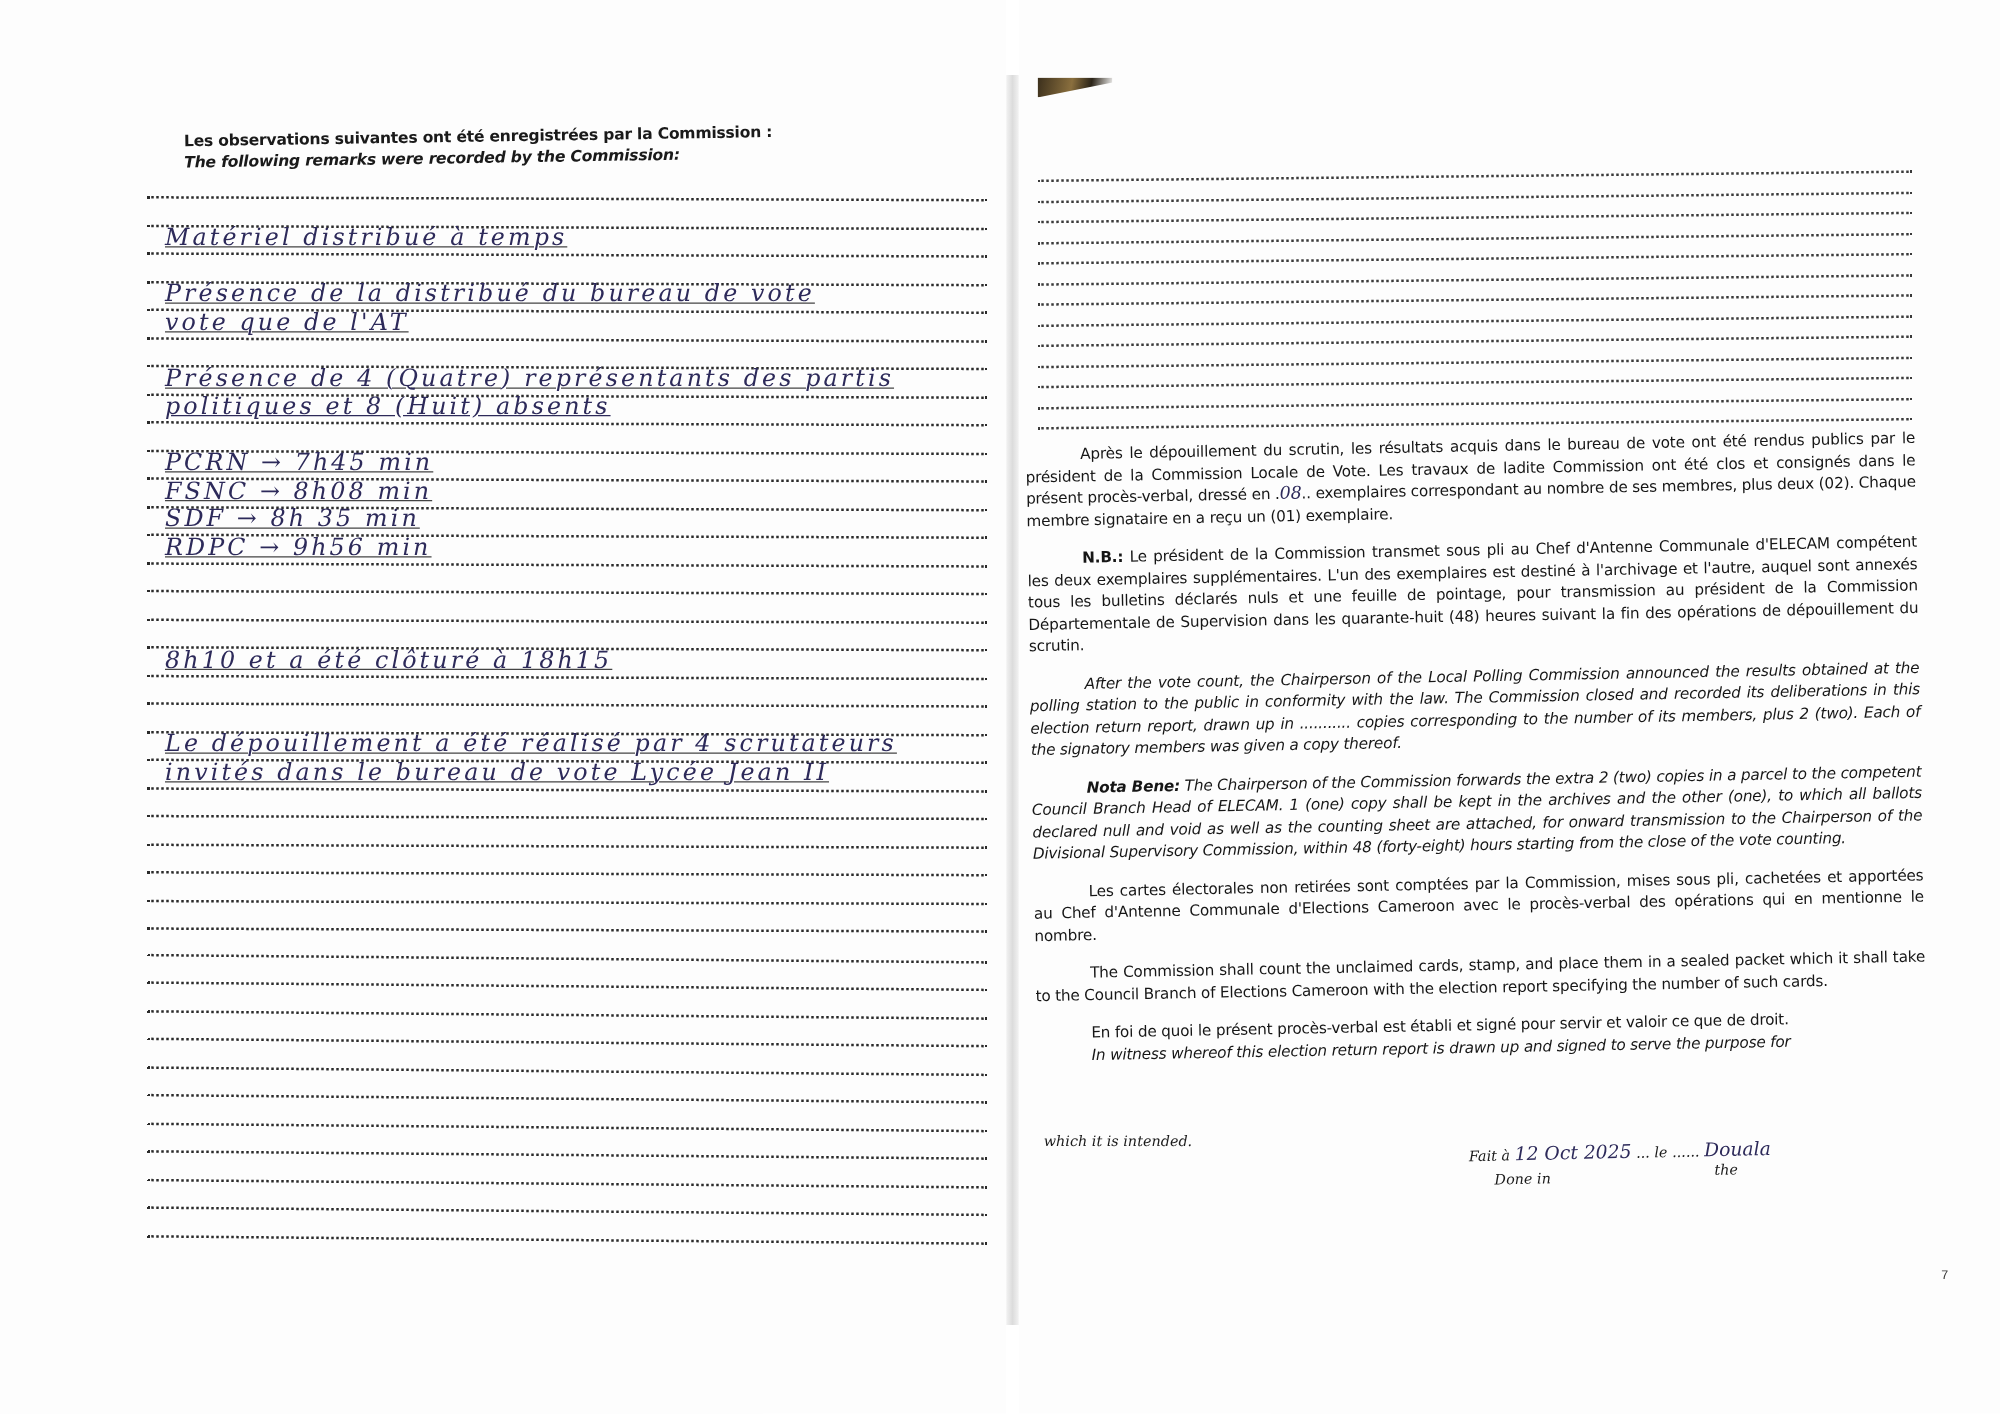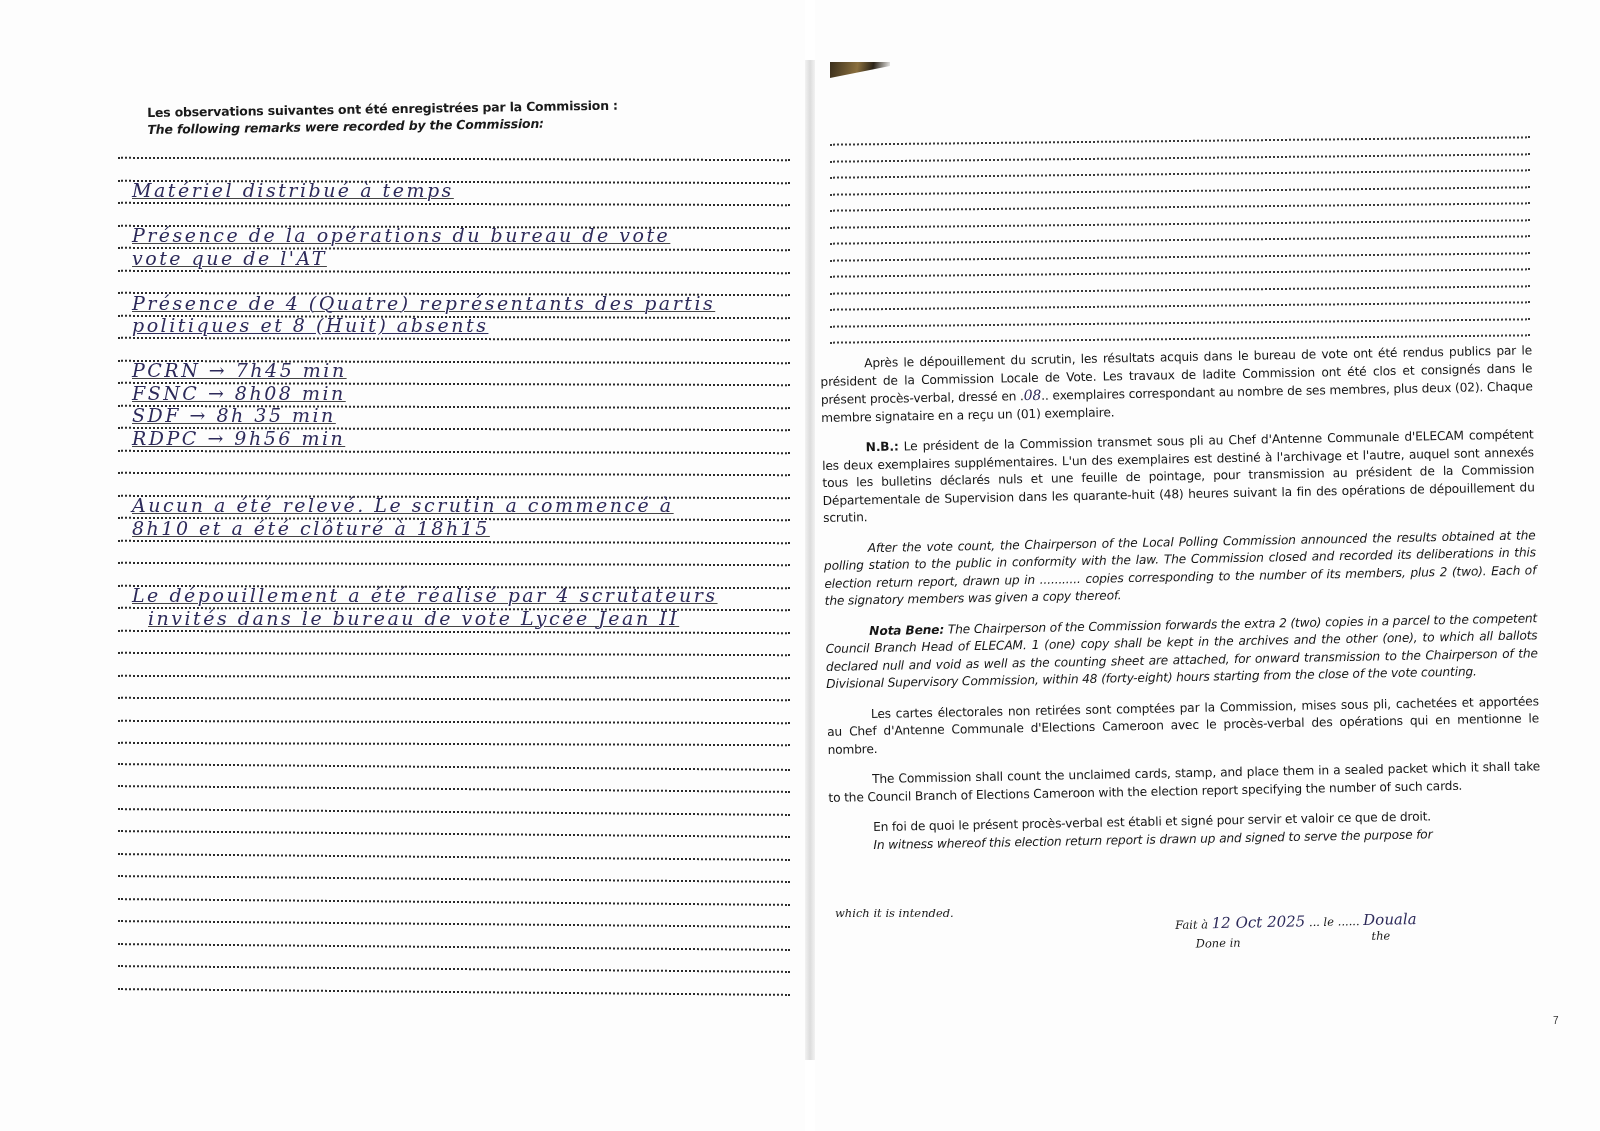--- a/index.html
+++ b/index.html
@@ -116,32 +116,31 @@
     <div class="rule" style="top: 660.5px; transform: rotate(0.5deg);"></div>
     <div class="rule" style="top: 683px; transform: rotate(0.5deg);"></div>
     <div class="rule" style="top: 705.5px; transform: rotate(0.5deg);"></div>
     <div class="rule" style="top: 728px; transform: rotate(0.5deg);"></div>
     <div class="rule" style="top: 750.5px; transform: rotate(0.5deg);"></div>
     <div class="rule" style="top: 773px; transform: rotate(0.5deg);"></div>
     <div class="rule" style="top: 795.5px; transform: rotate(0.5deg);"></div>
     <div class="rule" style="top: 818px; transform: rotate(0.5deg);"></div>
     <div class="rule" style="top: 840.5px; transform: rotate(0.5deg);"></div>
     <div class="hw" style="top: 29px;">Matériel distribué à temps</div>
-    <div class="hw" style="top: 74px;">Présence de la opérations du bureau de vote</div>
+    <div class="hw" style="top: 74px;">Présence de la distribué du bureau de vote</div>
     <div class="hw" style="top: 96.5px;">vote que de l'AT</div>
     <div class="hw" style="top: 141.5px;">Présence de 4 (Quatre) représentants des partis</div>
     <div class="hw" style="top: 164px; text-decoration: underline;">politiques et 8 (Huit) absents</div>
     <div class="hw" style="top: 209px;">PCRN → 7h45 min</div>
     <div class="hw" style="top: 231.5px;">FSNC → 8h08 min</div>
     <div class="hw" style="top: 254px;">SDF → 8h 35 min</div>
     <div class="hw" style="top: 276.5px;">RDPC → 9h56 min</div>
-    <div class="hw" style="top: 344px;">Aucun a été relevé. Le scrutin a commencé à</div>
     <div class="hw" style="top: 366.5px;">8h10 et a été clôturé à 18h15</div>
     <div class="hw" style="top: 434px;">Le dépouillement a été réalisé par 4 scrutateurs</div>
-    <div class="hw" style="top: 456.5px; margin-left: 16px;">invités dans le bureau de vote Lycée Jean II</div>
+    <div class="hw" style="top: 456.5px;">invités dans le bureau de vote Lycée Jean II</div>
   </div>
 
 <div id="ruled-right">
     <div class="rule-r" style="top: 140px; transform: rotate(-0.6deg);"></div>
     <div class="rule-r" style="top: 156.5px; transform: rotate(-0.6deg);"></div>
     <div class="rule-r" style="top: 173px; transform: rotate(-0.6deg);"></div>
     <div class="rule-r" style="top: 189.5px; transform: rotate(-0.6deg);"></div>
     <div class="rule-r" style="top: 206px; transform: rotate(-0.6deg);"></div>
     <div class="rule-r" style="top: 222.5px; transform: rotate(-0.6deg);"></div>
     <div class="rule-r" style="top: 239px; transform: rotate(-0.6deg);"></div>

